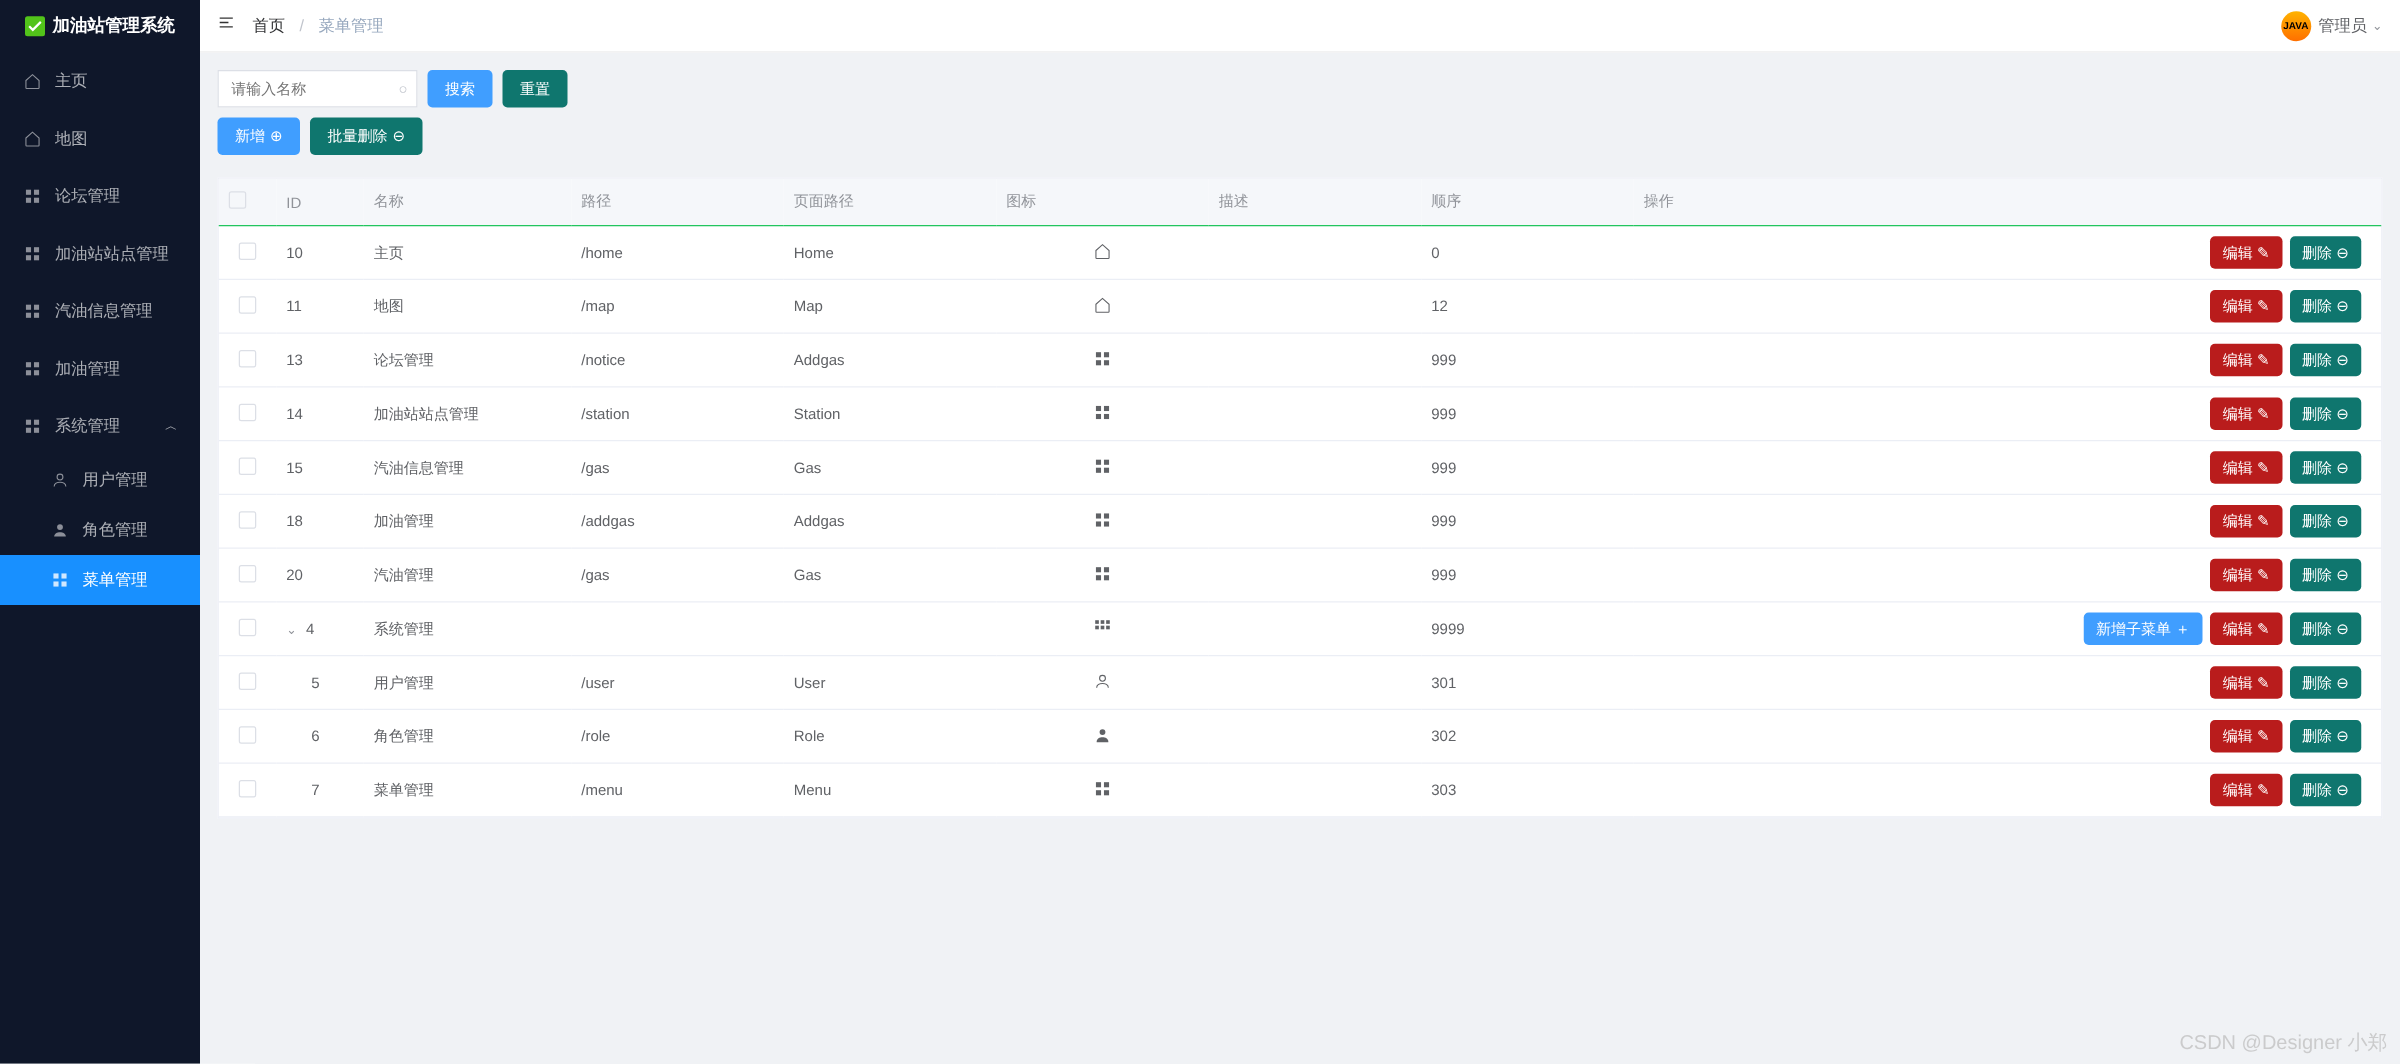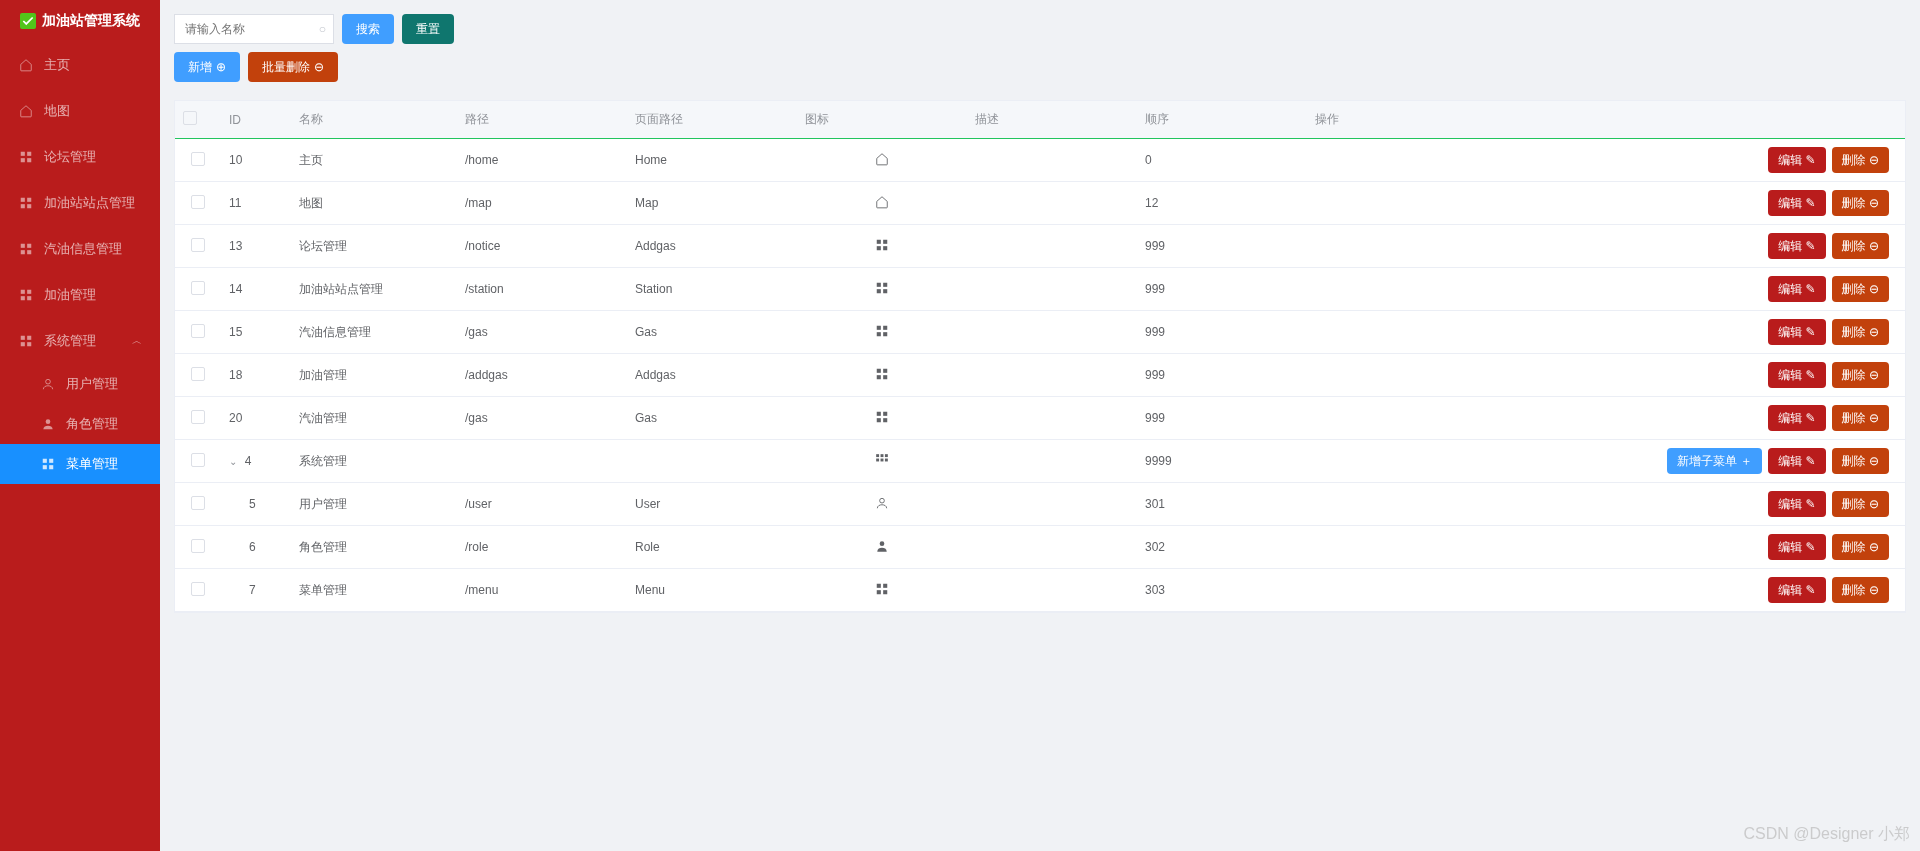--- a/index.html
+++ b/index.html
@@ -1,20 +1,20 @@
 <!DOCTYPE html>
 <html><head>
 <meta charset="utf-8">
 <style>
 * { margin: 0; padding: 0; box-sizing: border-box; }
 body { font-family: "Helvetica Neue", Helvetica, "PingFang SC", "Microsoft YaHei", Arial, sans-serif; font-size: 13px; color: #606266; background: #f0f2f5; }
 .app { display: flex; height: 851px; width: 1920px; overflow: hidden; }
 
 
-.sidebar { width: 160px; background: #b91c1c; color: #fff; flex-shrink: 0; }
+.sidebar { width: 160px; background: #0f172a; color: #fff; flex-shrink: 0; }
 .logo { height: 42px; display: flex; align-items: center; justify-content: center; font-size: 14px; font-weight: bold; color: #fff; }
 .logo-icon { width: 16px; height: 16px; background: #52c41a; margin-right: 6px; display: inline-flex; align-items: center; justify-content: center; border-radius: 2px; font-size: 10px; }
 .menu { list-style: none; }
 .menu-item { display: flex; align-items: center; padding: 0 18px; height: 46px; color: rgba(255,255,255,0.65); cursor: pointer; font-size: 13px; }
 .menu-item.active { background: #1890ff; color: #fff; }
 .menu-item.sub { padding-left: 40px; height: 40px; }
 .menu-icon { width: 16px; margin-right: 10px; display: inline-flex; align-items: center; justify-content: center; opacity: 0.8; }
 .menu-item .arrow { margin-left: auto; font-size: 10px; }
 
 
@@ -31,21 +31,21 @@
 .content { flex: 1; padding: 14px; overflow: auto; }
 
 
 .toolbar { display: flex; gap: 8px; margin-bottom: 8px; align-items: center; }
 .search-input { width: 160px; height: 30px; border: 1px solid #dcdfe6; border-radius: 0; padding: 0 26px 0 10px; font-size: 12px; color: #606266; position: relative; }
 .search-wrap { position: relative; }
 .search-icon { position: absolute; right: 8px; top: 50%; transform: translateY(-50%); color: #c0c4cc; font-size: 12px; }
 .btn { height: 30px; padding: 0 14px; border: none; border-radius: 4px; font-size: 12px; cursor: pointer; display: inline-flex; align-items: center; gap: 4px; color: #fff; }
 .btn-primary { background: #409eff; }
 .btn-warning { background: #0f766e; }
-.btn-danger { background: #c2410c; }
+.btn-danger { background: #0f766e; }
 .btn-success { background: #b91c1c; }
 .btn-sm { height: 26px; padding: 0 10px; font-size: 12px; }
 .toolbar2 { display: flex; gap: 8px; margin-bottom: 18px; }
 
 
 .table-wrap { background: #fff; border: 1px solid #ebeef5; }
 .table { width: 100%; border-collapse: collapse; table-layout: fixed; }
 .table th { background: #f5f7fa; color: #909399; font-weight: 500; font-size: 12px; padding: 10px 8px; text-align: left; border-bottom: 1px solid #22c55e; }
 .table td { padding: 8px; font-size: 12px; color: #606266; border-bottom: 1px solid #ebeef5; }
 .col-check { width: 46px; text-align: center; }
@@ -179,20 +179,39 @@
               <rect x="3" y="14" width="7" height="7"></rect>
               <rect x="14" y="14" width="7" height="7"></rect>
             </svg>
           </span>
         <span>菜单管理</span>
       </li>
     </ul>
   </aside>
 
   <div class="main">
+    <div class="header">
+      <span class="collapse-btn">
+        <svg viewBox="0 0 24 24" width="18" height="18" fill="none" stroke="currentColor" stroke-width="2">
+            <line x1="3" y1="6" x2="21" y2="6"></line>
+            <line x1="3" y1="12" x2="15" y2="12"></line>
+            <line x1="3" y1="18" x2="21" y2="18"></line>
+          </svg>
+      </span>
+      <div class="breadcrumb">
+        <span>首页</span>
+        <span class="sep">/</span>
+        <span class="cur">菜单管理</span>
+      </div>
+      <div class="header-right">
+        <span class="avatar">JAVA</span>
+        <span>管理员</span>
+        <span class="dropdown-arrow">⌄</span>
+      </div>
+    </div>
 
     <div class="content">
       <div class="toolbar">
         <div class="search-wrap">
           <input class="search-input" placeholder="请输入名称" style="">
           <span class="search-icon">○</span>
         </div>
         <button class="btn btn-primary">搜索</button>
         <button class="btn btn-warning">重置</button>
       </div>

